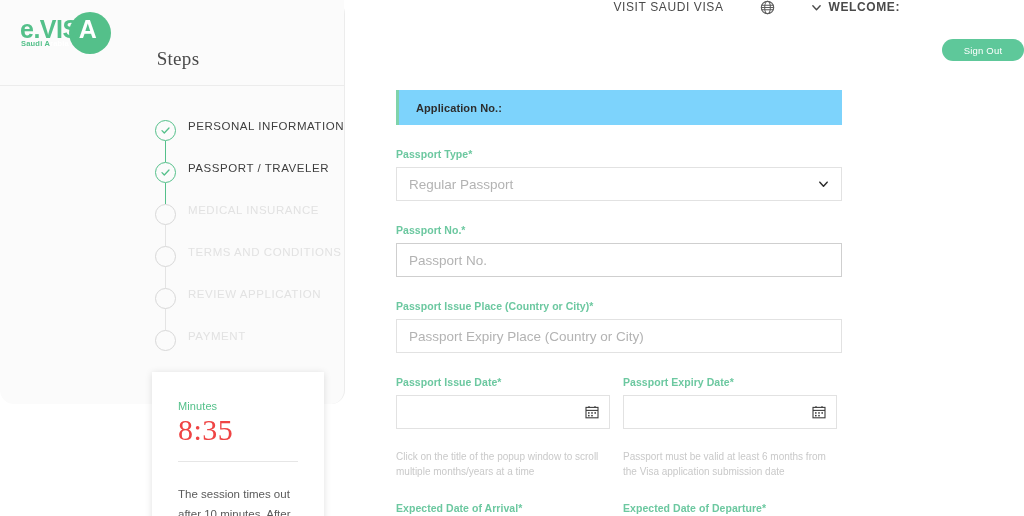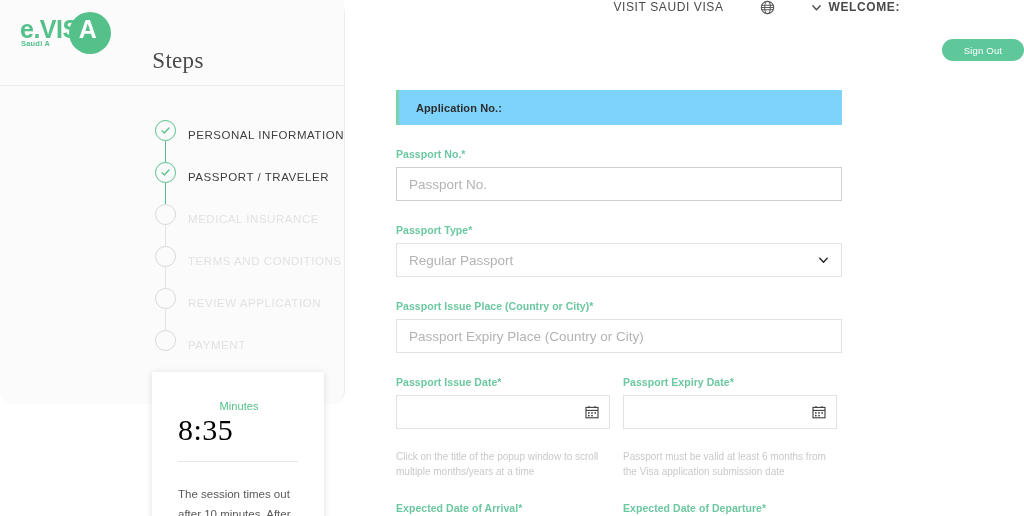--- a/index.html
+++ b/index.html
@@ -80,36 +80,36 @@
     line-height: 1;
   }
   .logo-sub .wht2 { color: #ffffff; }
 
   .steps-title {
     position: absolute;
     left: 0; right: 0;
     top: 48px;
     text-align: center;
     font-family: "Liberation Serif", serif;
-    font-size: 23px;
+    font-size: 19px;
     color: #4a4a4a;
     letter-spacing: 0.3px;
     padding-left: 12px;
   }
 
   
   .steps {
     position: absolute;
     left: 155px;
     top: 120px;
   }
 
   .step {
     display: flex;
-    align-items: flex-end;
+    align-items: flex-start;
     height: 21px;
     position: relative;
   }
 
   .step-circle {
     width: 21px;
     height: 21px;
     border-radius: 50%;
     border: 1.6px solid #d8d8d8;
     flex: 0 0 21px;
@@ -163,27 +163,26 @@
     background: #ffffff;
     box-shadow: 0 1px 7px rgba(0,0,0,0.13);
     padding: 28px 24px 0 26px;
   }
 
   .timer-label {
     font-size: 11px;
     color: #54c08a;
     font-weight: 400;
     letter-spacing: 0.1px;
-    text-align: center;
   }
 
   .timer-value {
     font-family: "Liberation Serif", serif;
     font-size: 30px;
-    color: #000000;
+    color: #ef4444;
     line-height: 1.15;
     letter-spacing: 0.5px;
     margin-top: 1px;
   }
 
   .timer-rule {
     height: 1px;
     background: #e6e6e6;
     margin: 13px 0 0 0;
     width: 120px;
@@ -464,33 +463,33 @@
       <button class="signout-btn">Sign Out</button>
     </div>
 
     <div class="form-area">
 
       <div class="appno-bar">
         <span class="appno-text">Application No.:</span>
       </div>
 
       <div class="field">
-        <label class="field-label">Passport No.*</label>
-        <div class="control strong">
-          <span class="control-text">Passport No.</span>
-        </div>
-      </div>
-
-      <div class="field">
         <label class="field-label">Passport Type*</label>
         <div class="control">
           <span class="control-text">Regular Passport</span>
           <svg class="select-chev" viewBox="0 0 12 12">
             <polyline points="2,4 6,8.4 10,4" fill="none" stroke="#2d2d2d" stroke-width="1.6" stroke-linecap="round" stroke-linejoin="round"></polyline>
           </svg>
+        </div>
+      </div>
+
+      <div class="field">
+        <label class="field-label">Passport No.*</label>
+        <div class="control strong">
+          <span class="control-text">Passport No.</span>
         </div>
       </div>
 
       <div class="field">
         <label class="field-label">Passport Issue Place (Country or City)*</label>
         <div class="control">
           <span class="control-text">Passport Expiry Place (Country or City)</span>
         </div>
       </div>
 

